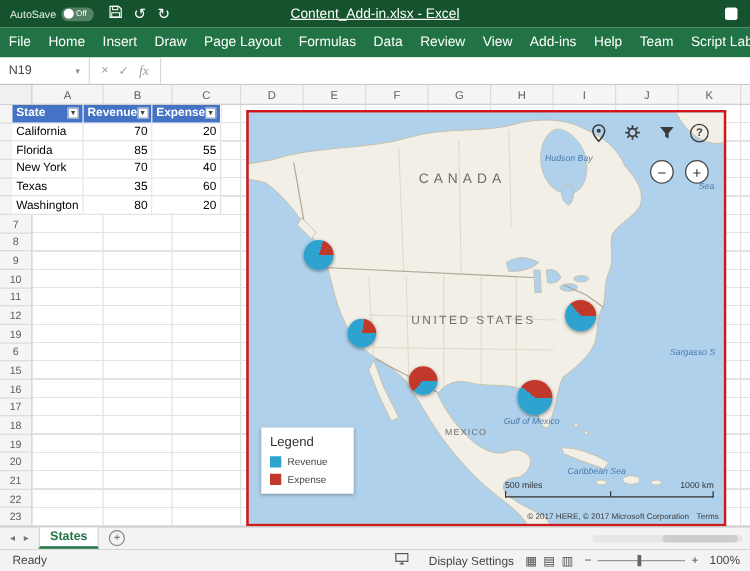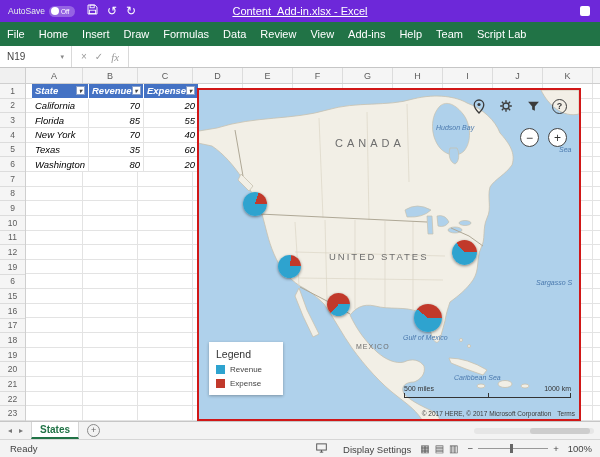--- a/index.html
+++ b/index.html
@@ -1,20 +1,20 @@
 <!DOCTYPE html>
 <html><head>
 <meta charset="utf-8">
 <style>
   *{margin:0;padding:0;box-sizing:border-box;}
   html,body{width:600px;height:457px;overflow:hidden;}
   body{font-family:"Liberation Sans",sans-serif;background:#fff;position:relative;font-size:11px;}
 
   
-  .titlebar{height:22px;background:#6d28d9;display:flex;align-items:center;color:#fff;position:relative;}
+  .titlebar{height:22px;background:#14532d;display:flex;align-items:center;color:#fff;position:relative;}
   .autosave{display:flex;align-items:center;gap:4px;margin-left:8px;font-size:8.5px;color:#e8f1ec;}
   .pill{width:26px;height:11px;border-radius:6px;background:rgba(255,255,255,.28);display:flex;align-items:center;padding:1px 2px;gap:2px;}
   .knob{width:8px;height:8px;border-radius:50%;background:#fff;flex:none;}
   .pill-state{font-size:6.5px;color:#fff;}
   .qat{display:flex;align-items:center;gap:9px;margin-left:12px;font-size:12px;z-index:2;}
   .tb-title{position:absolute;left:0;right:0;text-align:center;font-size:11px;pointer-events:none;text-decoration:underline;}
   .win-ctrl{position:absolute;right:10px;top:6px;width:10px;height:10px;background:#fff;border-radius:2px;}
 
   
   .ribbonrow{height:24px;background:#217346;display:flex;align-items:center;color:#fff;font-size:11px;}
@@ -35,21 +35,21 @@
 
   
   .gridbody{position:relative;height:337px;background:#fff;overflow:hidden;}
   #row-nums{position:absolute;left:0;top:0;width:26px;height:100%;display:flex;flex-direction:column;background:#f5f5f5;border-right:1px solid #cfcfcf;z-index:2;}
   .rownum{flex:1;display:flex;align-items:center;justify-content:center;font-size:8.5px;color:#5c5c5c;border-bottom:1px solid #dcdcdc;}
   #data-area{position:absolute;left:26px;top:0;right:0;height:100%;
     background-image:repeating-linear-gradient(to bottom,transparent 0,transparent 13.652px,#e3e3e3 13.652px,#e3e3e3 14.652px);}
   .vline{position:absolute;top:0;bottom:0;width:1px;background:#e3e3e3;}
 
   
-  #sheet-table{position:absolute;left:32px;top:0;width:167px;z-index:3;font-size:9.5px;font-style:italic;}
+  #sheet-table{position:absolute;left:10px;top:0;width:167px;z-index:3;font-size:9.5px;}
   .trow{display:flex;height:14.652px;}
   .tcell{border-right:1px solid #e3e3e3;border-bottom:1px solid #e3e3e3;display:flex;align-items:center;padding:0 3px;background:#fff;color:#000;overflow:hidden;flex:none;}
   .thead .tcell{background:#4472C4;color:#fff;font-weight:bold;border-right:1px solid #fff;border-bottom:1px solid #fff;justify-content:space-between;}
   .tcell.num{justify-content:flex-end;}
   .filterbtn{width:9px;height:9px;background:#fff;border:1px solid #8aa0c8;color:#444;font-size:6px;display:flex;align-items:center;justify-content:center;flex:none;line-height:1;}
 
   
   #map-addin{position:absolute;left:197px;top:4px;width:384px;height:333px;border:2px solid #d11717;z-index:4;background:#afd1eb;}
   .mapinner{position:relative;width:100%;height:100%;overflow:hidden;}
   .map-label{position:absolute;color:#6d6d6d;white-space:nowrap;z-index:5;}
@@ -121,20 +121,21 @@
   <div class="tb-title">Content_Add-in.xlsx - Excel</div>
   <div class="win-ctrl"></div>
 </div>
 
 <div class="ribbonrow">
   <div id="ribbon-tabs-list">
       <span class="rtab">File</span>
       <span class="rtab">Home</span>
       <span class="rtab">Insert</span>
       <span class="rtab">Draw</span>
+      <span class="rtab">Page Layout</span>
       <span class="rtab">Formulas</span>
       <span class="rtab">Data</span>
       <span class="rtab">Review</span>
       <span class="rtab">View</span>
       <span class="rtab">Add-ins</span>
       <span class="rtab">Help</span>
       <span class="rtab">Team</span>
       <span class="rtab">Script Lab</span>
     </div>
 

